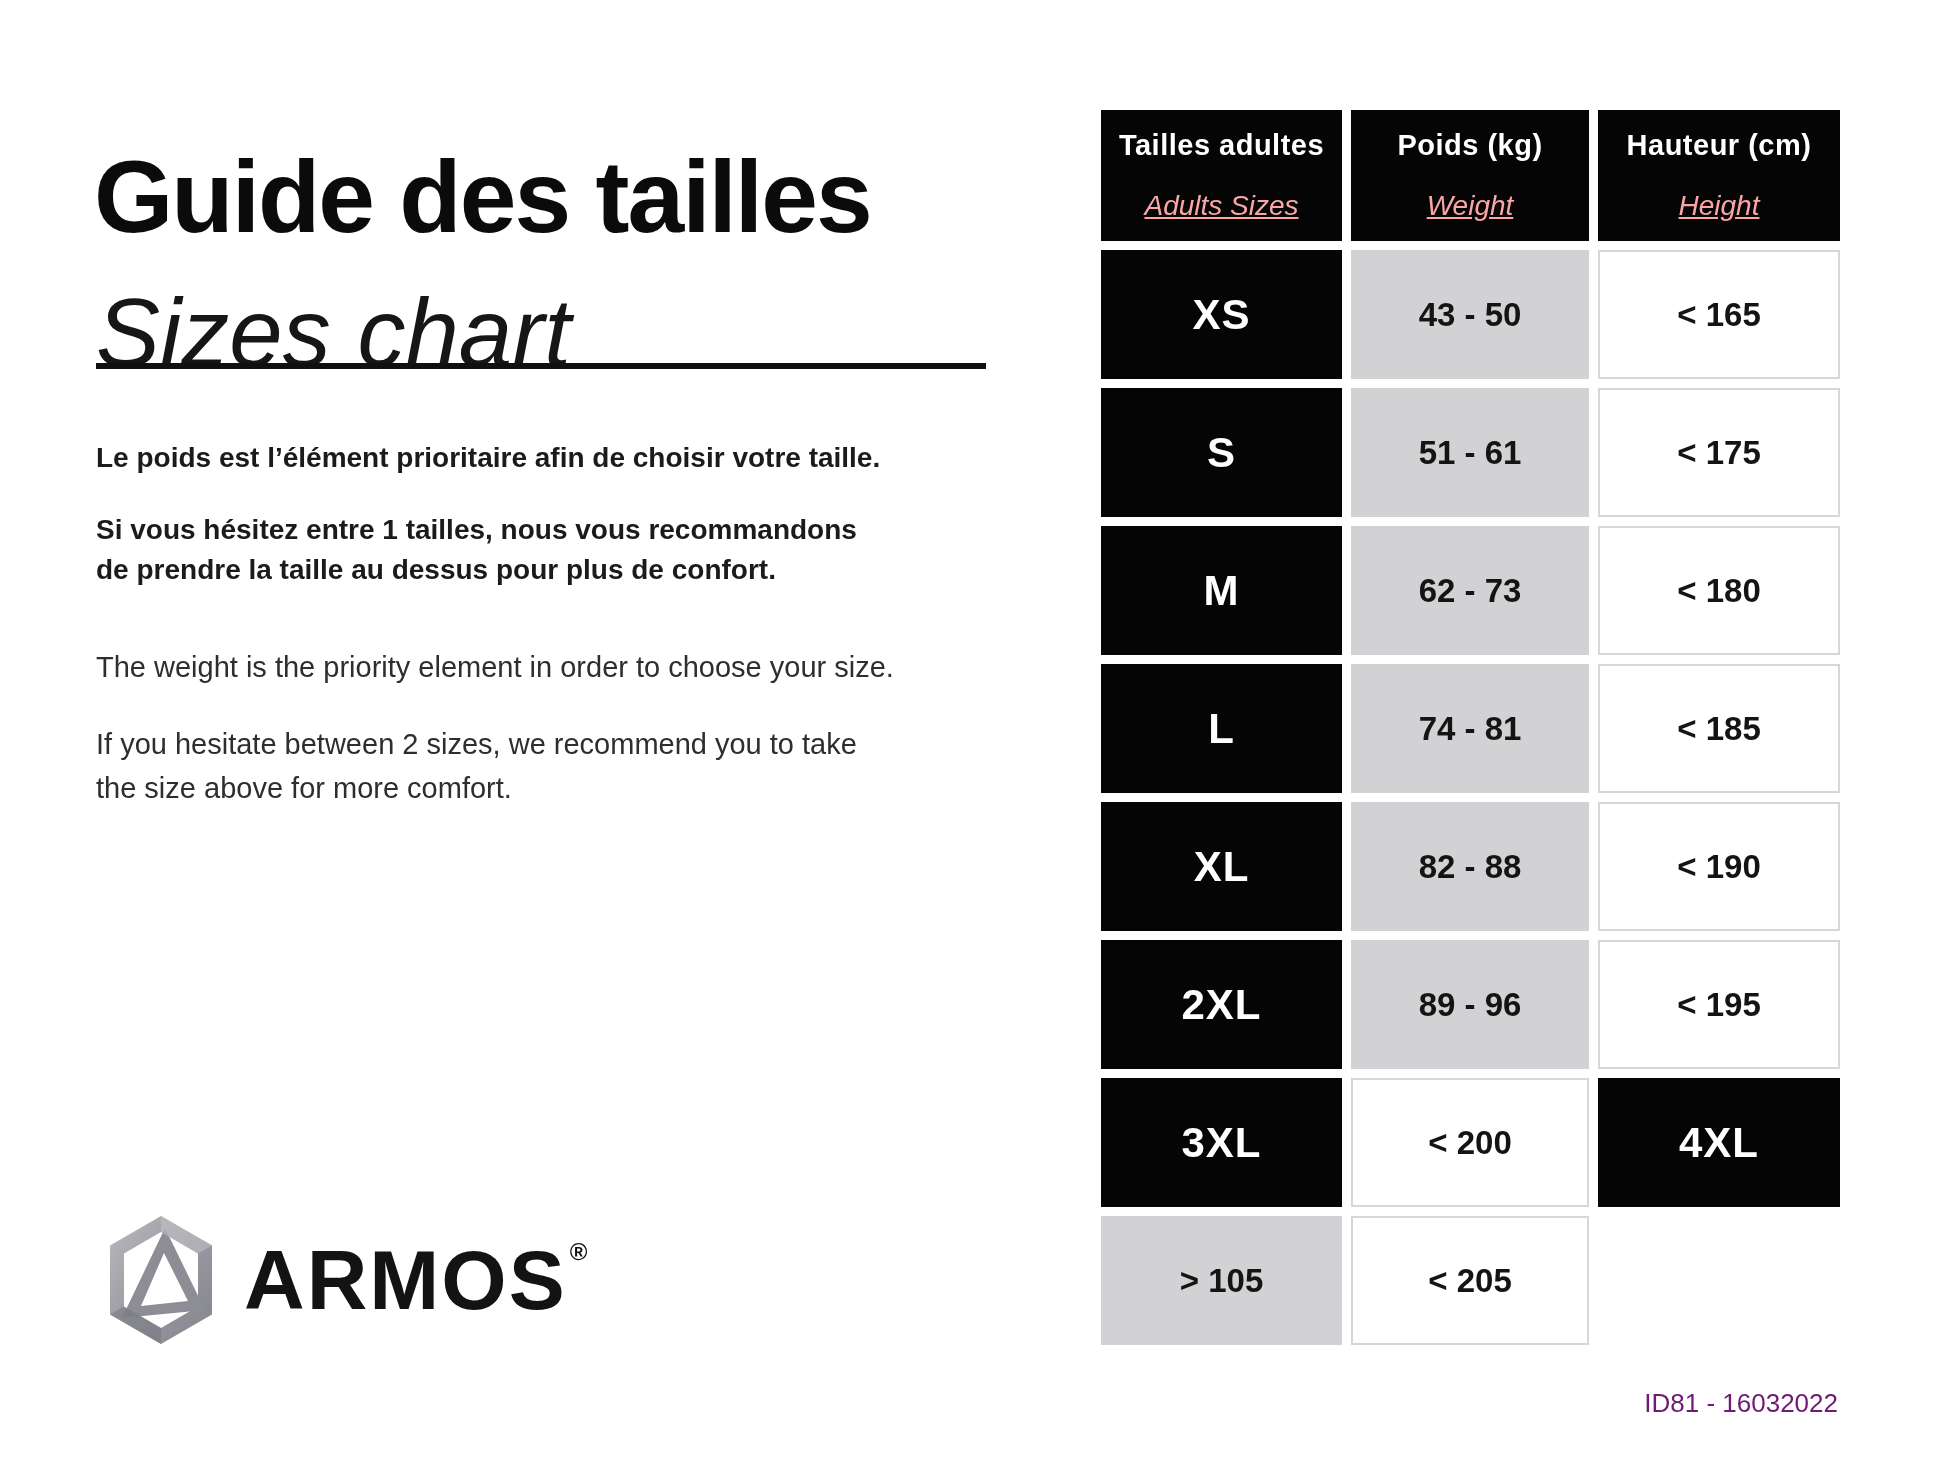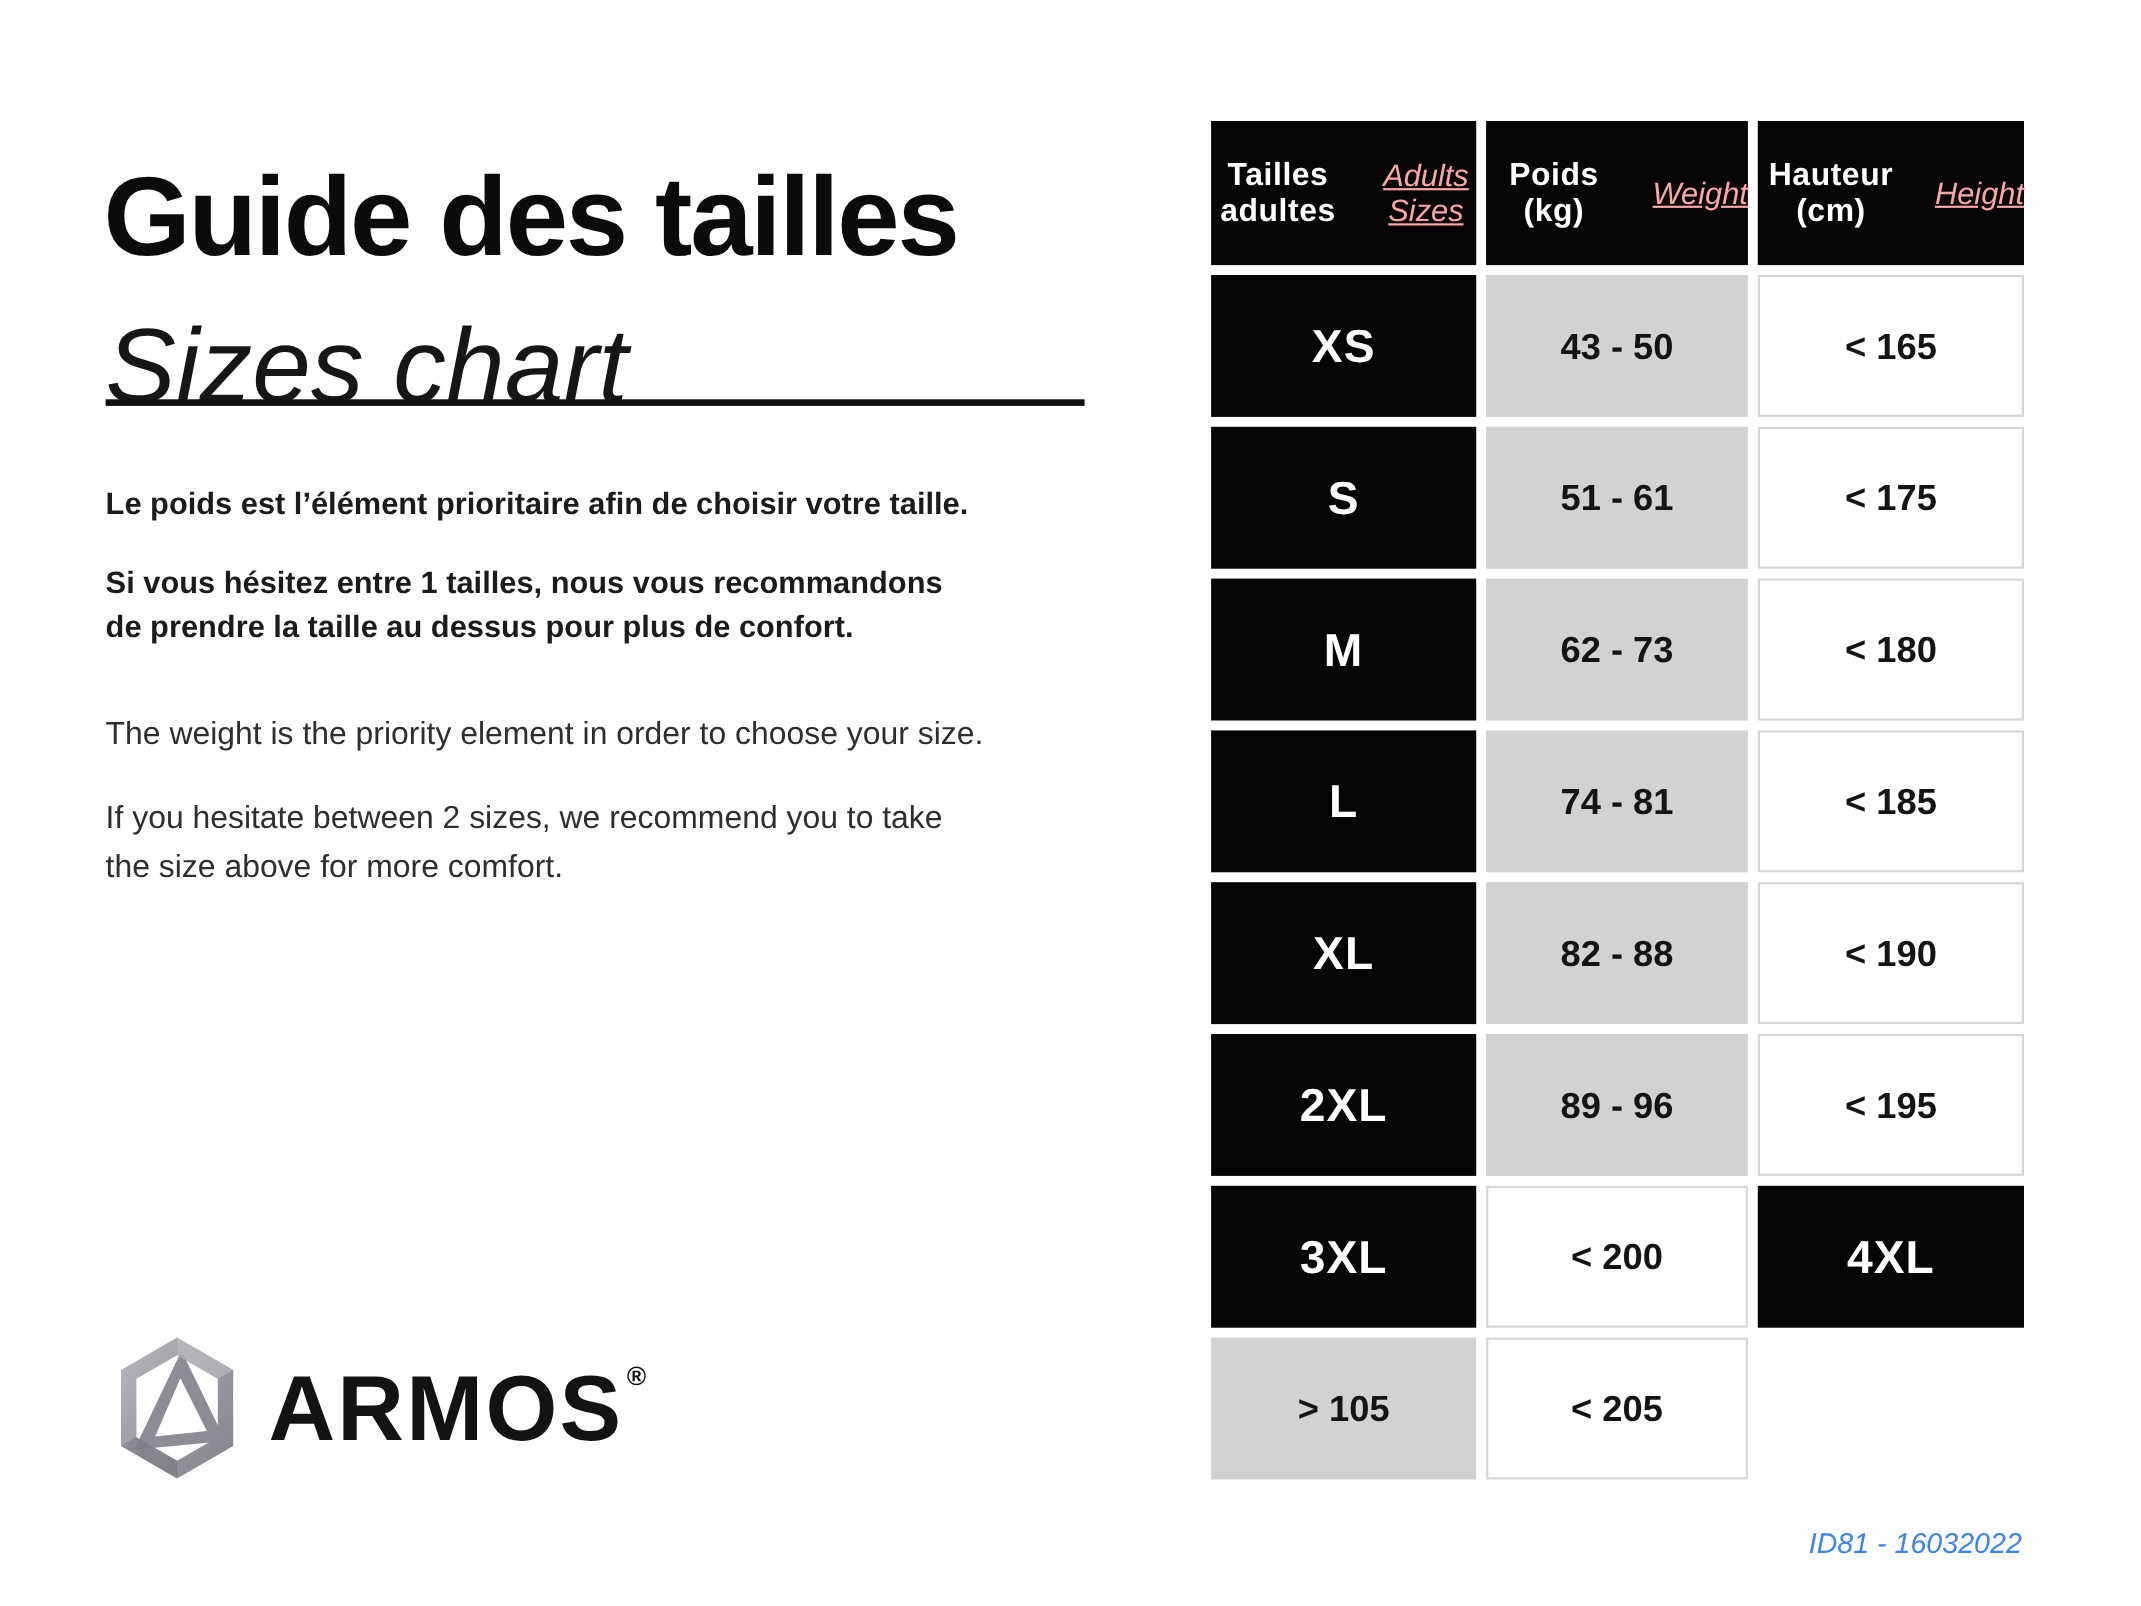--- a/index.html
+++ b/index.html
@@ -81,20 +81,21 @@
     gap: 9px 9px;
   }
   .cell {
     display: flex;
     align-items: center;
     justify-content: center;
     box-sizing: border-box;
     text-align: center;
   }
   .cell-header {
+    flex-direction: column;
     background: #050505;
     color: #ffffff;
     gap: 28px;
   }
   .cell-header .h-fr {
     font-weight: bold;
     font-size: 29px;
     letter-spacing: 0.5px;
   }
   .cell-header .h-en {
@@ -150,22 +151,21 @@
     margin-top: 2px;
     margin-left: 3px;
   }
 
   
   .doc-id {
     position: absolute;
     right: 108px;
     top: 1388px;
     font-size: 26px;
-    font-style: italic;
-    color: #3b82f6;
+    color: #701a75;
     white-space: nowrap;
   }
 </style>
 </head>
 <body>
 
 <div class="page">
 
   <h1 class="title-fr">Guide des tailles</h1>
   <h2 class="title-en">Sizes chart</h2>

